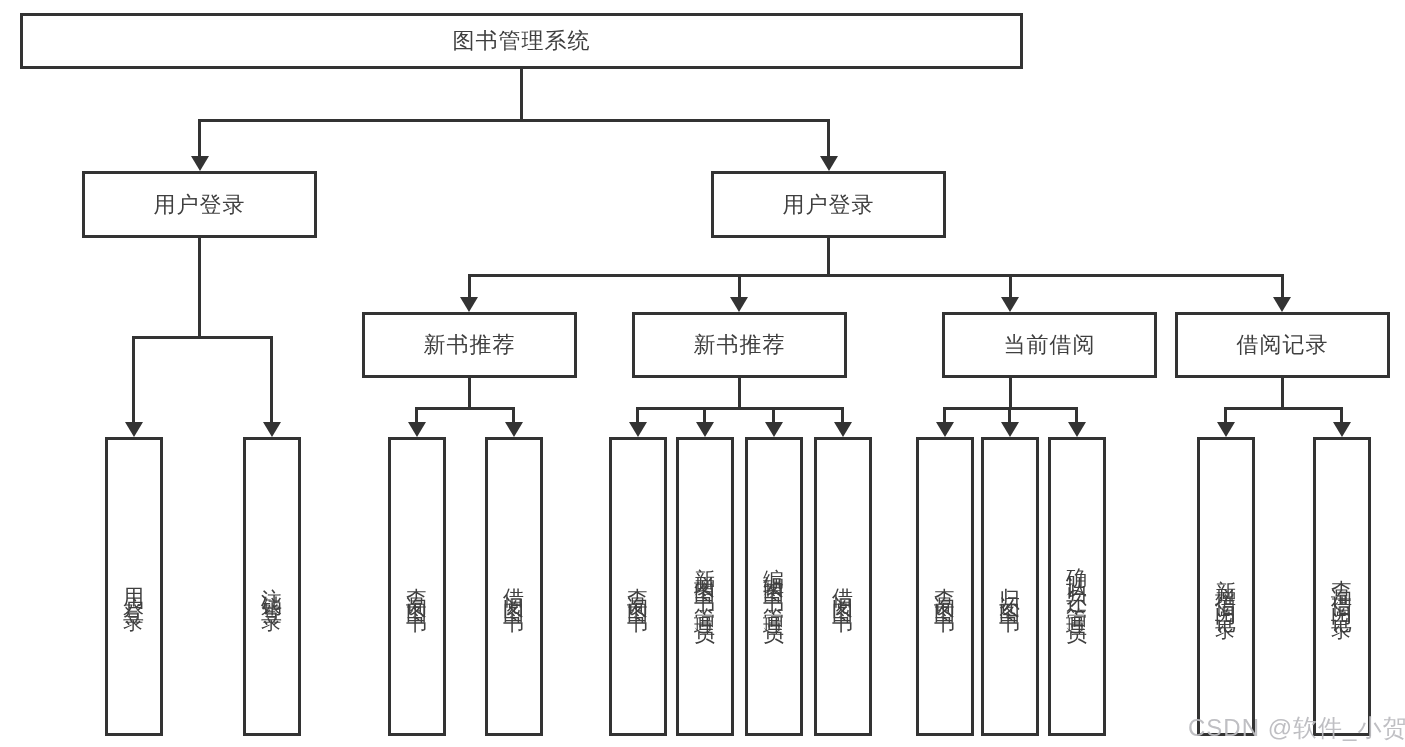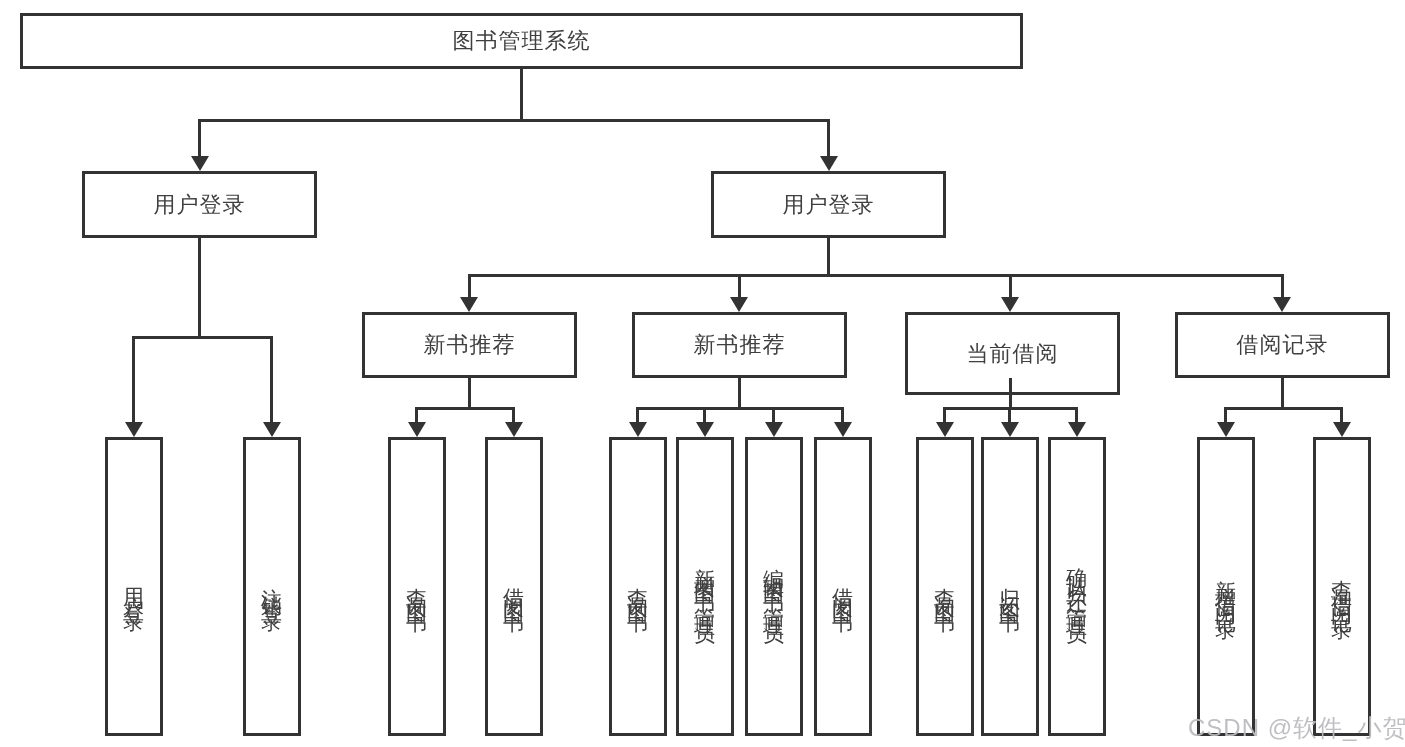--- a/index.html
+++ b/index.html
@@ -97,21 +97,21 @@
   <div class="ar" style="left:1001px;top:297px"></div>
   <div class="ln" style="left:1281px;top:274px;width:3px;height:26px"></div>
   <div class="ar" style="left:1273px;top:297px"></div>
 
   <div class="box hbox" style="left:362px;top:312px;width:215px;height:66px">
     <span>新书推荐</span>
   </div>
   <div class="box hbox" style="left:632px;top:312px;width:215px;height:66px">
     <span>新书推荐</span>
   </div>
-  <div class="box hbox" style="left:905px;top:312px;width:215px;height:83px">
+  <div class="box hbox" style="left:942px;top:312px;width:215px;height:66px">
     <span>当前借阅</span>
   </div>
   <div class="box hbox" style="left:1175px;top:312px;width:215px;height:66px">
     <span>借阅记录</span>
   </div>
 
   <div class="ln" style="left:468px;top:378px;width:3px;height:31px"></div>
   <div class="ln" style="left:415px;top:407px;width:100px;height:3px"></div>
   <div class="ln" style="left:415px;top:407px;width:3px;height:18px"></div>
   <div class="ar" style="left:408px;top:422px"></div>

